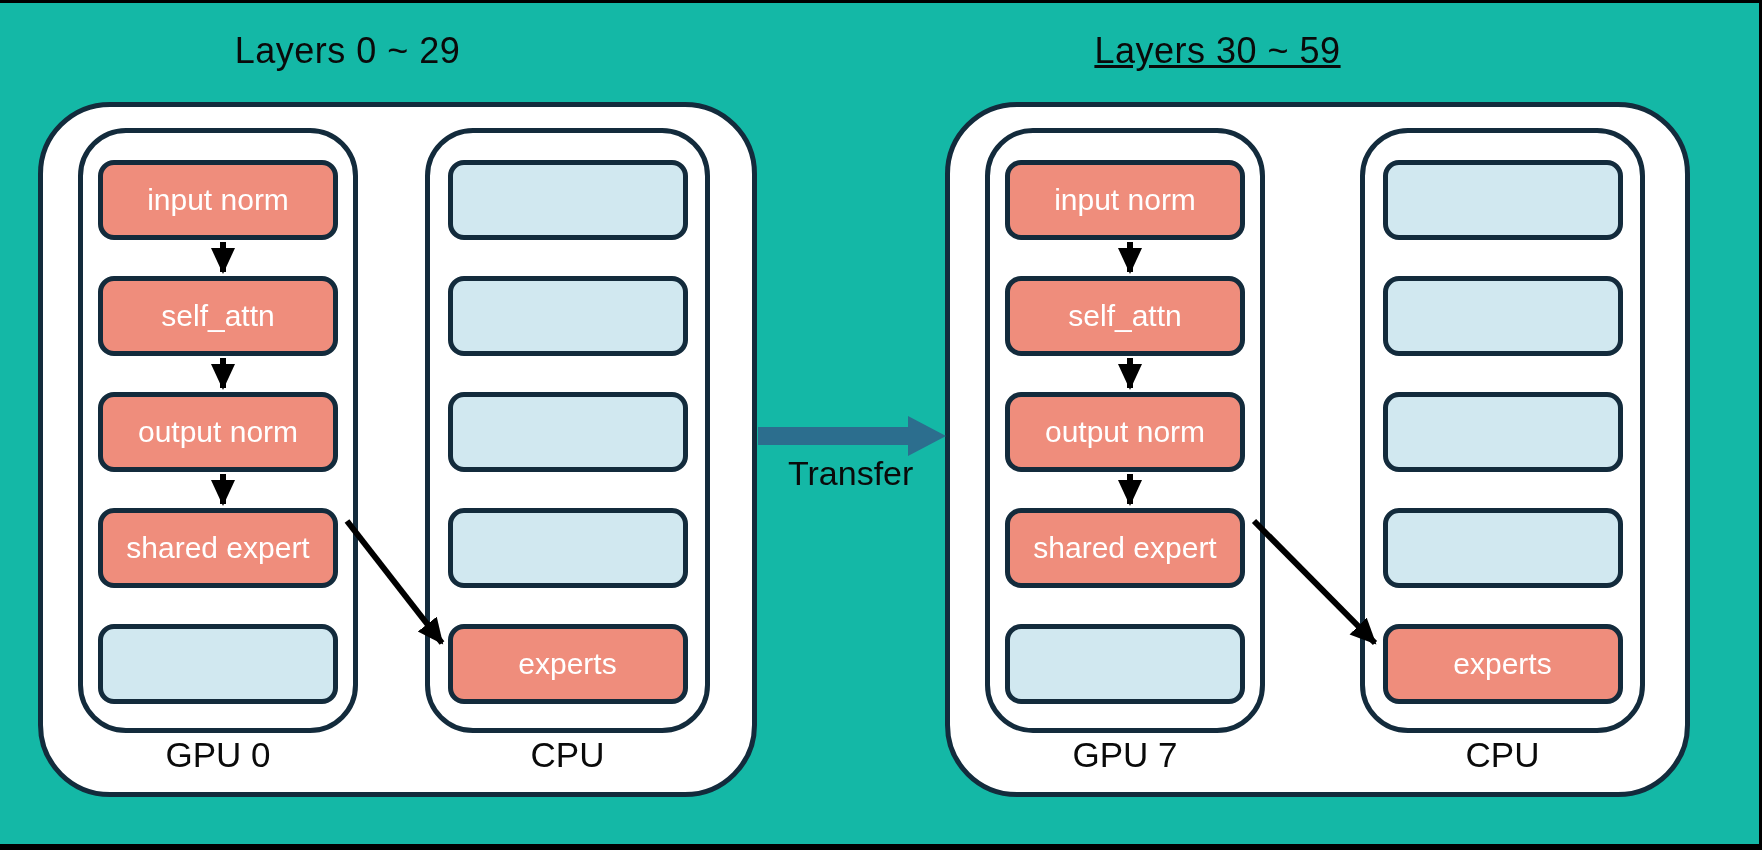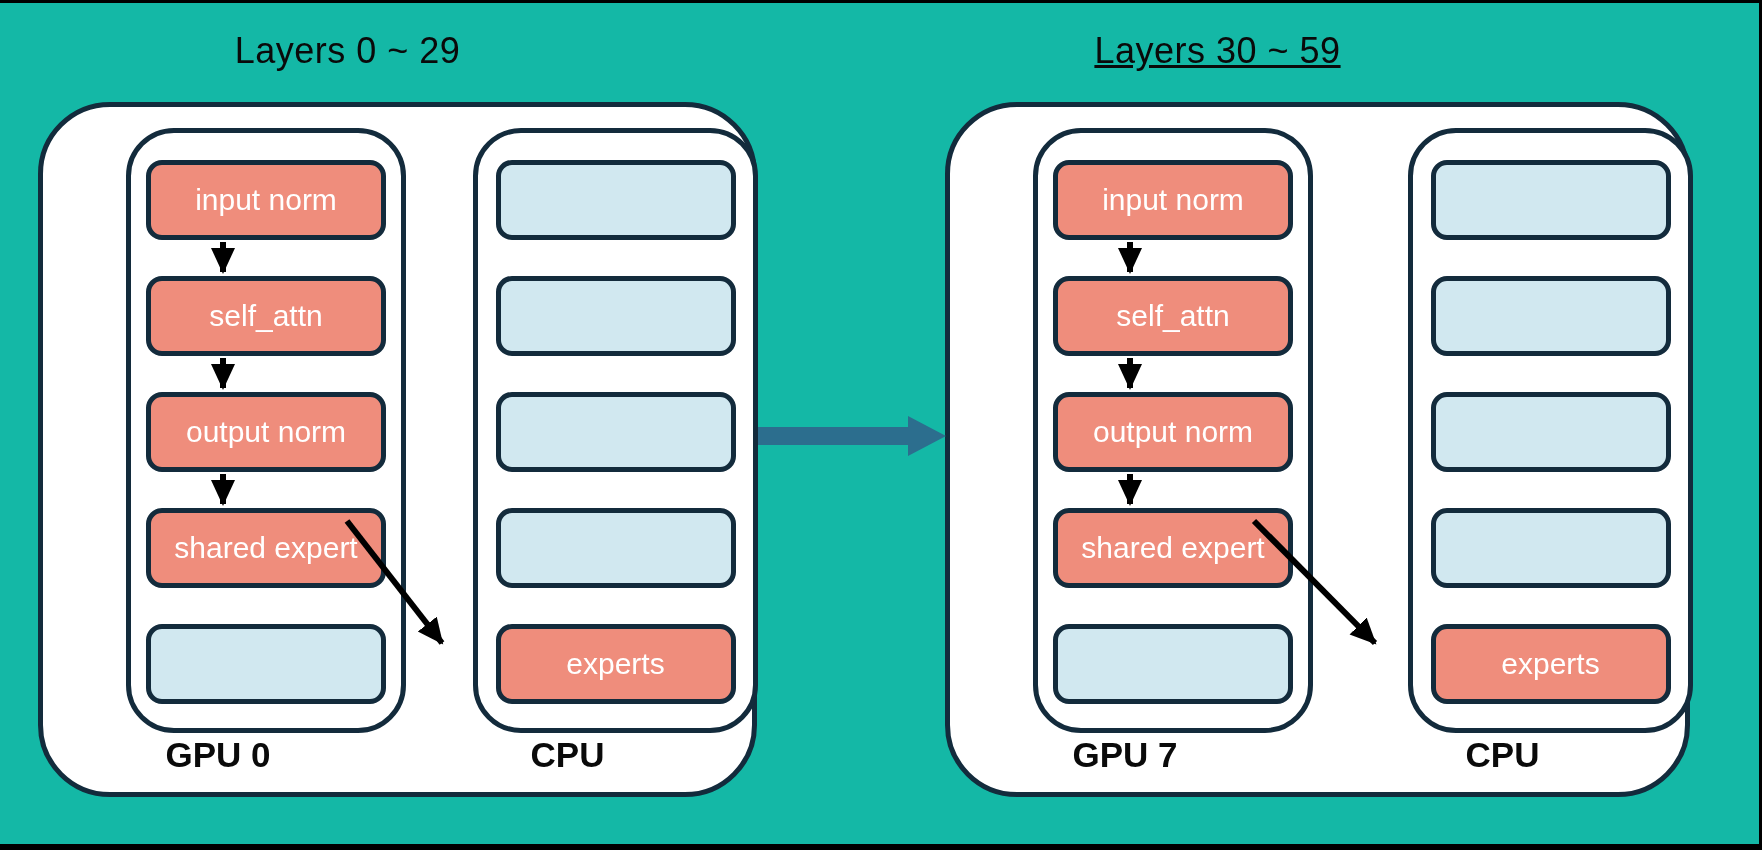--- a/index.html
+++ b/index.html
@@ -46,21 +46,20 @@
     height: 605px;
     border: 5px solid #132b3c;
     border-radius: 48px;
     box-sizing: border-box;
     display: flex;
     flex-direction: column;
     align-items: center;
     padding-top: 27px;
     gap: 36px;
     background: #ffffff;
-    margin-left: 48px;
   }
   .gpu-col { left: 35px;  width: 280px; }
   #outer-left  .cpu-col { left: 382px; width: 285px; }
   #outer-right .cpu-col { left: 410px; width: 285px; }
 
   .node {
     width: 240px;
     height: 80px;
     box-sizing: border-box;
     border: 5px solid #132b3c;
@@ -73,21 +72,21 @@
     flex: 0 0 auto;
   }
   .node.salmon { background: #ef8d7c; }
   .node.blue   { background: #d1e8f0; }
 
   .col-label {
     position: absolute;
     top: 628px;
     text-align: center;
     font-size: 35px;
-    font-weight: 700;
+    font-weight: 400;
     color: #0a0a0a;
   }
   .gpu-label { left: 35px;  width: 280px; }
   #outer-left  .cpu-label { left: 382px; width: 285px; }
   #outer-right .cpu-label { left: 410px; width: 285px; }
 
   .overlay {
     position: absolute;
     left: 0; top: 0;
     width: 1762px; height: 850px;
@@ -145,20 +144,21 @@
       <div class="node blue"></div>
       <div class="node blue"></div>
       <div class="node blue"></div>
       <div class="node salmon">experts</div>
     </div>
     <div class="col-label gpu-label">GPU 7</div>
     <div class="col-label cpu-label">CPU</div>
   </div>
 
   <div class="transfer-text">
+    <div>Transfer</div>
   </div>
 
   <svg class="overlay" viewBox="0 0 1762 850" xmlns="http://www.w3.org/2000/svg">
     <defs>
       <marker id="ah" markerUnits="userSpaceOnUse" markerWidth="28" markerHeight="26" refX="24" refY="12" orient="auto">
         <path d="M0,0 L26,12 L0,24 Z" fill="#000000"></path>
       </marker>
     </defs>
 
     <g stroke="#000000" stroke-width="6">

